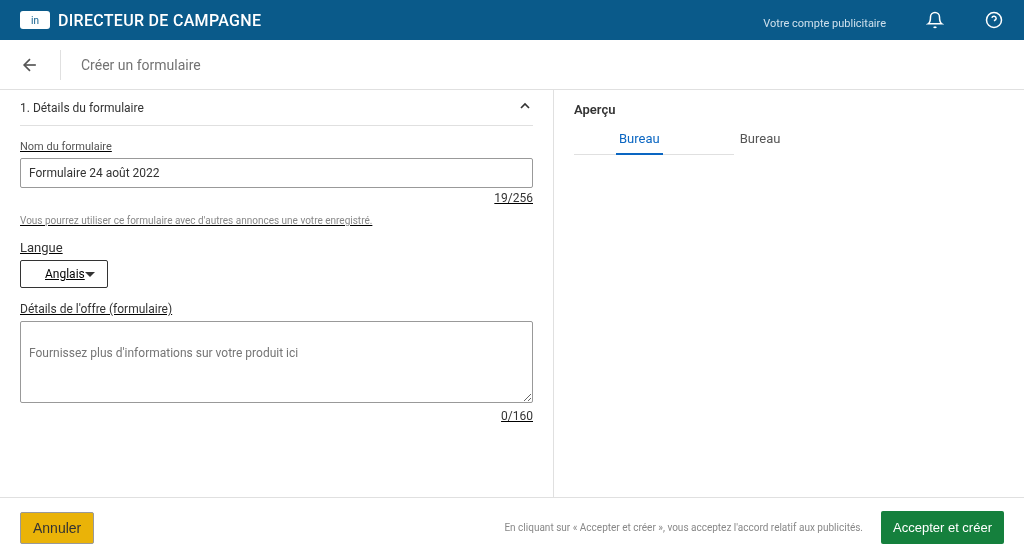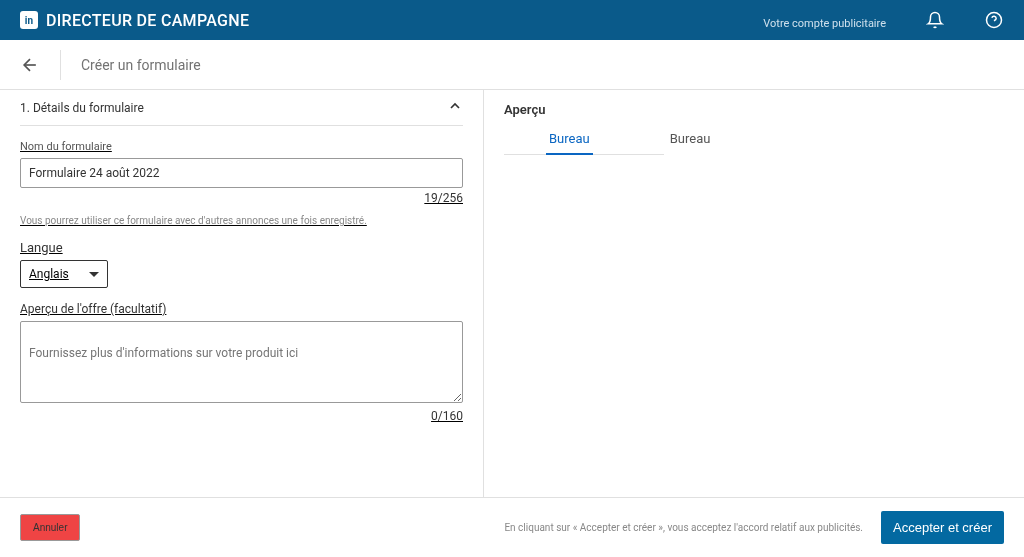--- a/index.html
+++ b/index.html
@@ -22,29 +22,29 @@
       align-items: center;
       padding: 0 20px;
       justify-content: space-between;
     }
     .topbar-left {
       display: flex;
       align-items: center;
       gap: 8px;
     }
     .logo {
-      width: 18px;
+      width: 30px;
       height: 18px;
       background: #fff;
       border-radius: 3px;
       display: flex;
       align-items: center;
       justify-content: center;
       font-size: 10px;
-      font-weight: bold;
+      font-weight: normal;
       color: #0a5a8a;
     }
     .brand {
       font-size: 16px;
       font-weight: 500;
       letter-spacing: 0.3px;
     }
     .topbar-right {
       display: flex;
       align-items: flex-end;
@@ -85,21 +85,21 @@
     .subheader-title {
       font-size: 14px;
       color: #737373;
     }
     .main {
       flex: 1;
       display: flex;
       overflow: hidden;
     }
     .left-panel {
-      width: 484px;
+      width: 554px;
       border-right: 1px solid #e0e0e0;
       padding: 0 20px 10px 20px;
       overflow-y: auto;
       display: flex;
       flex-direction: column;
     }
     .section-header {
       display: flex;
       justify-content: space-between;
       align-items: center;
@@ -156,21 +156,21 @@
       margin-top: 3px;
     }
     .helper-text {
       font-size: 10px;
       color: #888;
       margin-top: 10px;
     }
     .select-wrap {
       border: 1px solid #333;
       border-radius: 2px;
-      padding: 6px 8px;
+      padding: 6px 24px;
       width: 88px;
       display: flex;
       align-items: center;
       justify-content: space-between;
       cursor: pointer;
       font-size: 12px;
     }
     .caret-down {
       width: 0;
       height: 0;
@@ -216,38 +216,38 @@
     }
     .footer {
       border-top: 1px solid #e0e0e0;
       padding: 13px 20px;
       display: flex;
       align-items: center;
       justify-content: space-between;
     }
     .cancel-btn {
       border: 1px solid #999;
-      background: #ef4444;
+      background: #eab308;
       padding: 7px 12px;
-      font-size: 10px;
+      font-size: 14px;
       color: #333;
       cursor: pointer;
       border-radius: 2px;
     }
     .footer-right {
       display: flex;
       align-items: center;
       gap: 18px;
     }
     .disclaimer {
       font-size: 10px;
       color: #888;
     }
     .primary-btn {
-      background: #0369a1;
+      background: #15803d;
       color: #fff;
       border: none;
       padding: 9px 12px;
       font-size: 13px;
       cursor: pointer;
       border-radius: 2px;
     }
   </style>
 </head>
 <body>
@@ -295,34 +295,34 @@
         <svg width="16" height="16" viewBox="0 0 24 24" fill="none" stroke="currentColor" stroke-width="2.5">
             <polyline points="18 15 12 9 6 15"></polyline>
           </svg>
       </span>
     </div>
 
     <div class="field-group">
       <div class="field-label">Nom du formulaire</div>
       <input type="text" class="text-input" value="Formulaire 24 août 2022" style="">
       <div class="char-count">19/256</div>
-      <div class="helper-text">Vous pourrez utiliser ce formulaire avec d'autres annonces une fois enregistré.</div>
+      <div class="helper-text">Vous pourrez utiliser ce formulaire avec d'autres annonces une votre enregistré.</div>
     </div>
 
     <div class="field-group">
       <div class="field-label" style="font-size:13px;color:#333;">Langue</div>
       <div class="select-wrap">
         <span>Anglais</span>
         <span class="caret-down"></span>
       </div>
     </div>
 
 
     <div class="field-group">
-      <div class="field-label" style="font-size:12px;color:#333;">Aperçu de l'offre (facultatif)</div>
+      <div class="field-label" style="font-size:12px;color:#333;">Détails de l'offre (formulaire)</div>
       <textarea class="textarea" placeholder="Fournissez plus d'informations sur votre produit ici" style=""></textarea>
       <div class="char-count">0/160</div>
     </div>
 
   </div>
 
   <div class="right-panel">
     <div class="preview-title">Aperçu</div>
     <div class="preview-tabs">
       <div class="preview-tab active">Bureau</div>

